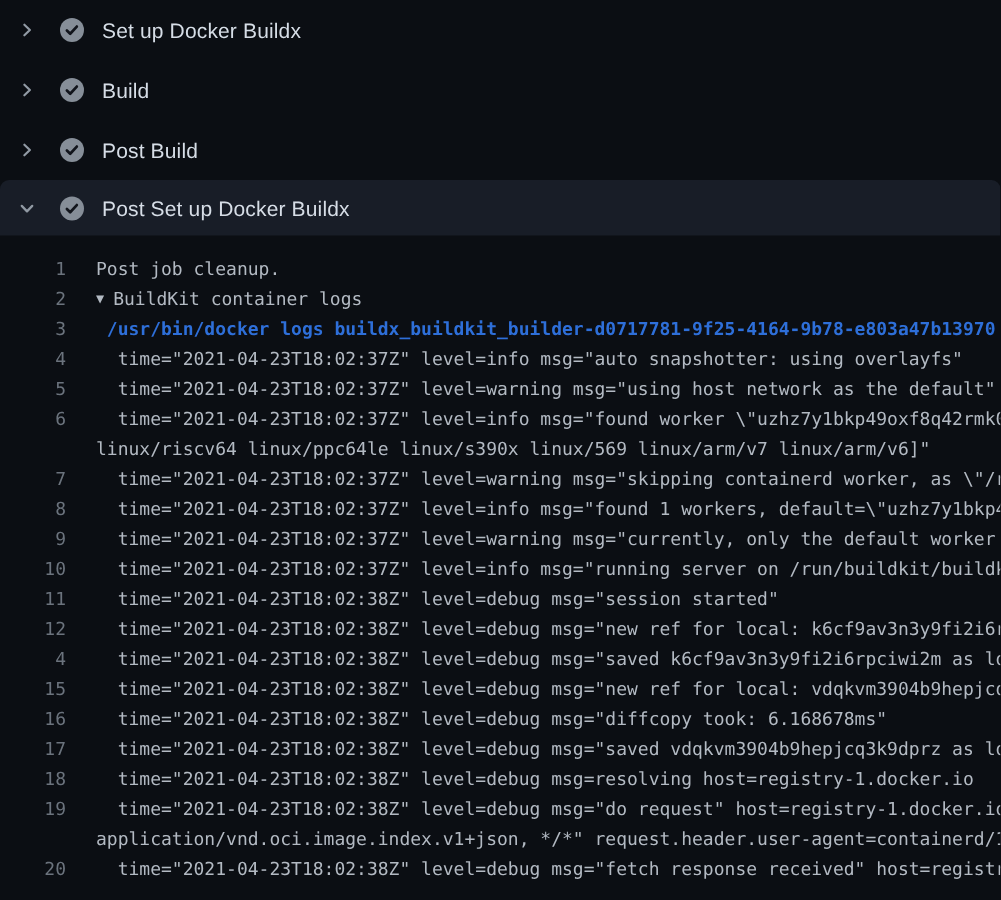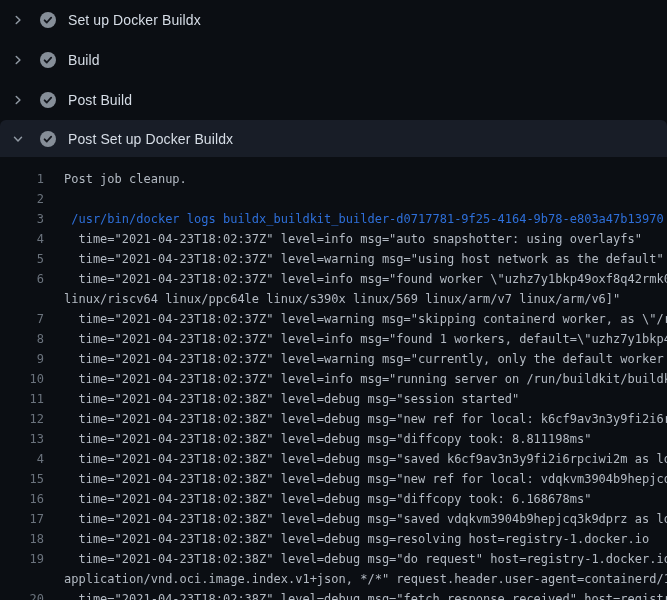--- a/index.html
+++ b/index.html
@@ -48,21 +48,21 @@
     color:var(--log-text);
   }
   .lrow{
     display:flex;height:20px;overflow:hidden;white-space:pre;
   }
   .ln{
     display:inline-block;width:44px;flex:none;text-align:right;
     color:var(--line-number);cursor:pointer;
   }
   .lt{padding-left:20px;white-space:pre;flex:none;}
-  .lt.command{color:var(--command-blue);font-weight:normal;}
+  .lt.command{color:var(--command-blue);font-weight:bold;}
   .toggle{
     display:inline-block;font-size:9px;vertical-align:1px;
     margin-right:6px;color:var(--log-text);cursor:pointer;
   }
 </style>
 </head>
 <body>
 
 <div class="app">
   <div class="steps" id="steps">
@@ -118,33 +118,32 @@
           <svg width="18" height="18" viewBox="0 0 18 18">
             <circle cx="9" cy="9" r="8" fill="var(--icon-gray)"></circle>
             <path d="M5.6 9.3l2.2 2.2 4.4-4.8" fill="none" stroke="var(--icon-check)" stroke-width="1.8" stroke-linecap="round" stroke-linejoin="round"></path>
           </svg>
         </span>
         <span class="slabel">Post Set up Docker Buildx</span>
       </div>
     </div>
   <div class="log" id="log">
       <div class="lrow"><span class="ln">1</span><span class="lt ">Post job cleanup.</span></div>
-      <div class="lrow"><span class="ln">2</span></div>
+      <div class="lrow"><span class="ln">2</span><span class="lt"><span class="toggle">▼</span><span>BuildKit container logs</span></span></div>
       <div class="lrow"><span class="ln">3</span><span class="lt command"> /usr/bin/docker logs buildx_buildkit_builder-d0717781-9f25-4164-9b78-e803a47b13970</span></div>
       <div class="lrow"><span class="ln">4</span><span class="lt ">  time="2021-04-23T18:02:37Z" level=info msg="auto snapshotter: using overlayfs"</span></div>
       <div class="lrow"><span class="ln">5</span><span class="lt ">  time="2021-04-23T18:02:37Z" level=warning msg="using host network as the default"</span></div>
       <div class="lrow"><span class="ln">6</span><span class="lt ">  time="2021-04-23T18:02:37Z" level=info msg="found worker \"uzhz7y1bkp49oxf8q42rmk0xj</span></div>
       <div class="lrow"><span class="ln"></span><span class="lt ">linux/riscv64 linux/ppc64le linux/s390x linux/569 linux/arm/v7 linux/arm/v6]"</span></div>
       <div class="lrow"><span class="ln">7</span><span class="lt ">  time="2021-04-23T18:02:37Z" level=warning msg="skipping containerd worker, as \"/run</span></div>
       <div class="lrow"><span class="ln">8</span><span class="lt ">  time="2021-04-23T18:02:37Z" level=info msg="found 1 workers, default=\"uzhz7y1bkp49o</span></div>
       <div class="lrow"><span class="ln">9</span><span class="lt ">  time="2021-04-23T18:02:37Z" level=warning msg="currently, only the default worker ca</span></div>
       <div class="lrow"><span class="ln">10</span><span class="lt ">  time="2021-04-23T18:02:37Z" level=info msg="running server on /run/buildkit/buildkit</span></div>
       <div class="lrow"><span class="ln">11</span><span class="lt ">  time="2021-04-23T18:02:38Z" level=debug msg="session started"</span></div>
       <div class="lrow"><span class="ln">12</span><span class="lt ">  time="2021-04-23T18:02:38Z" level=debug msg="new ref for local: k6cf9av3n3y9fi2i6rpc</span></div>
-      <div class="lrow"><span class="ln">13</span><span class="lt ">  time="2021-04-23T18:02:38Z" level=debug msg="diffcopy took: 8.811198ms"</span></div>
       <div class="lrow"><span class="ln">4</span><span class="lt ">  time="2021-04-23T18:02:38Z" level=debug msg="saved k6cf9av3n3y9fi2i6rpciwi2m as loca</span></div>
       <div class="lrow"><span class="ln">15</span><span class="lt ">  time="2021-04-23T18:02:38Z" level=debug msg="new ref for local: vdqkvm3904b9hepjcq3k</span></div>
       <div class="lrow"><span class="ln">16</span><span class="lt ">  time="2021-04-23T18:02:38Z" level=debug msg="diffcopy took: 6.168678ms"</span></div>
       <div class="lrow"><span class="ln">17</span><span class="lt ">  time="2021-04-23T18:02:38Z" level=debug msg="saved vdqkvm3904b9hepjcq3k9dprz as loca</span></div>
       <div class="lrow"><span class="ln">18</span><span class="lt ">  time="2021-04-23T18:02:38Z" level=debug msg=resolving host=registry-1.docker.io</span></div>
       <div class="lrow"><span class="ln">19</span><span class="lt ">  time="2021-04-23T18:02:38Z" level=debug msg="do request" host=registry-1.docker.io r</span></div>
       <div class="lrow"><span class="ln"></span><span class="lt ">application/vnd.oci.image.index.v1+json, */*" request.header.user-agent=containerd/1.4</span></div>
       <div class="lrow"><span class="ln">20</span><span class="lt ">  time="2021-04-23T18:02:38Z" level=debug msg="fetch response received" host=registry-</span></div>
     </div>
 </div>

